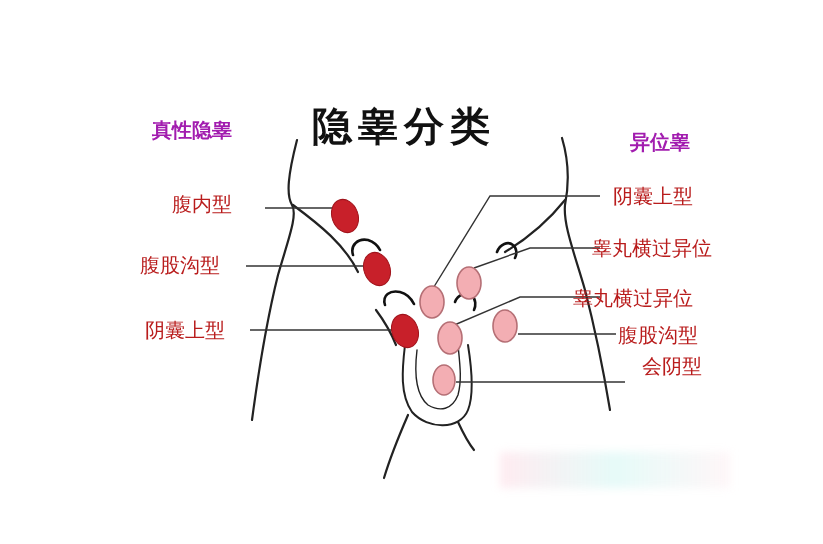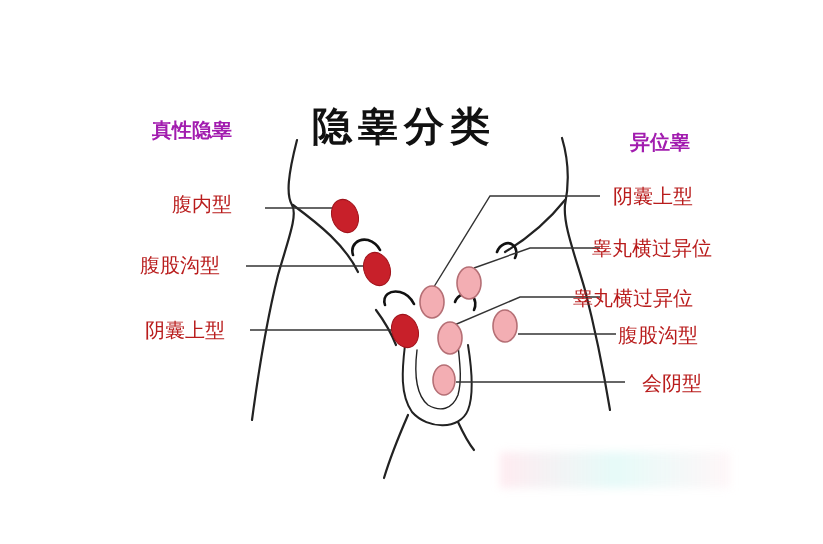--- a/index.html
+++ b/index.html
@@ -79,13 +79,13 @@
 <div class="lbl group" style="left:594px; top:132px;margin-left:36px;">异位睾</div>
 
 <div class="lbl item" style="left:172px; top:194px;">腹内型</div>
 <div class="lbl item" style="left:140px; top:255px;">腹股沟型</div>
 <div class="lbl item" style="left:145px; top:320px;">阴囊上型</div>
 
 <div class="lbl item" style="left:613px; top:186px;">阴囊上型</div>
 <div class="lbl item" style="left:592px; top:238px;">睾丸横过异位</div>
 <div class="lbl item" style="left:573px; top:288px;">睾丸横过异位</div>
 <div class="lbl item" style="left:618px; top:325px;">腹股沟型</div>
-<div class="lbl item" style="left:642px; top:373px;">会阴型</div>
+<div class="lbl item" style="left:642px; top:356px;">会阴型</div>
 
 </body></html>

